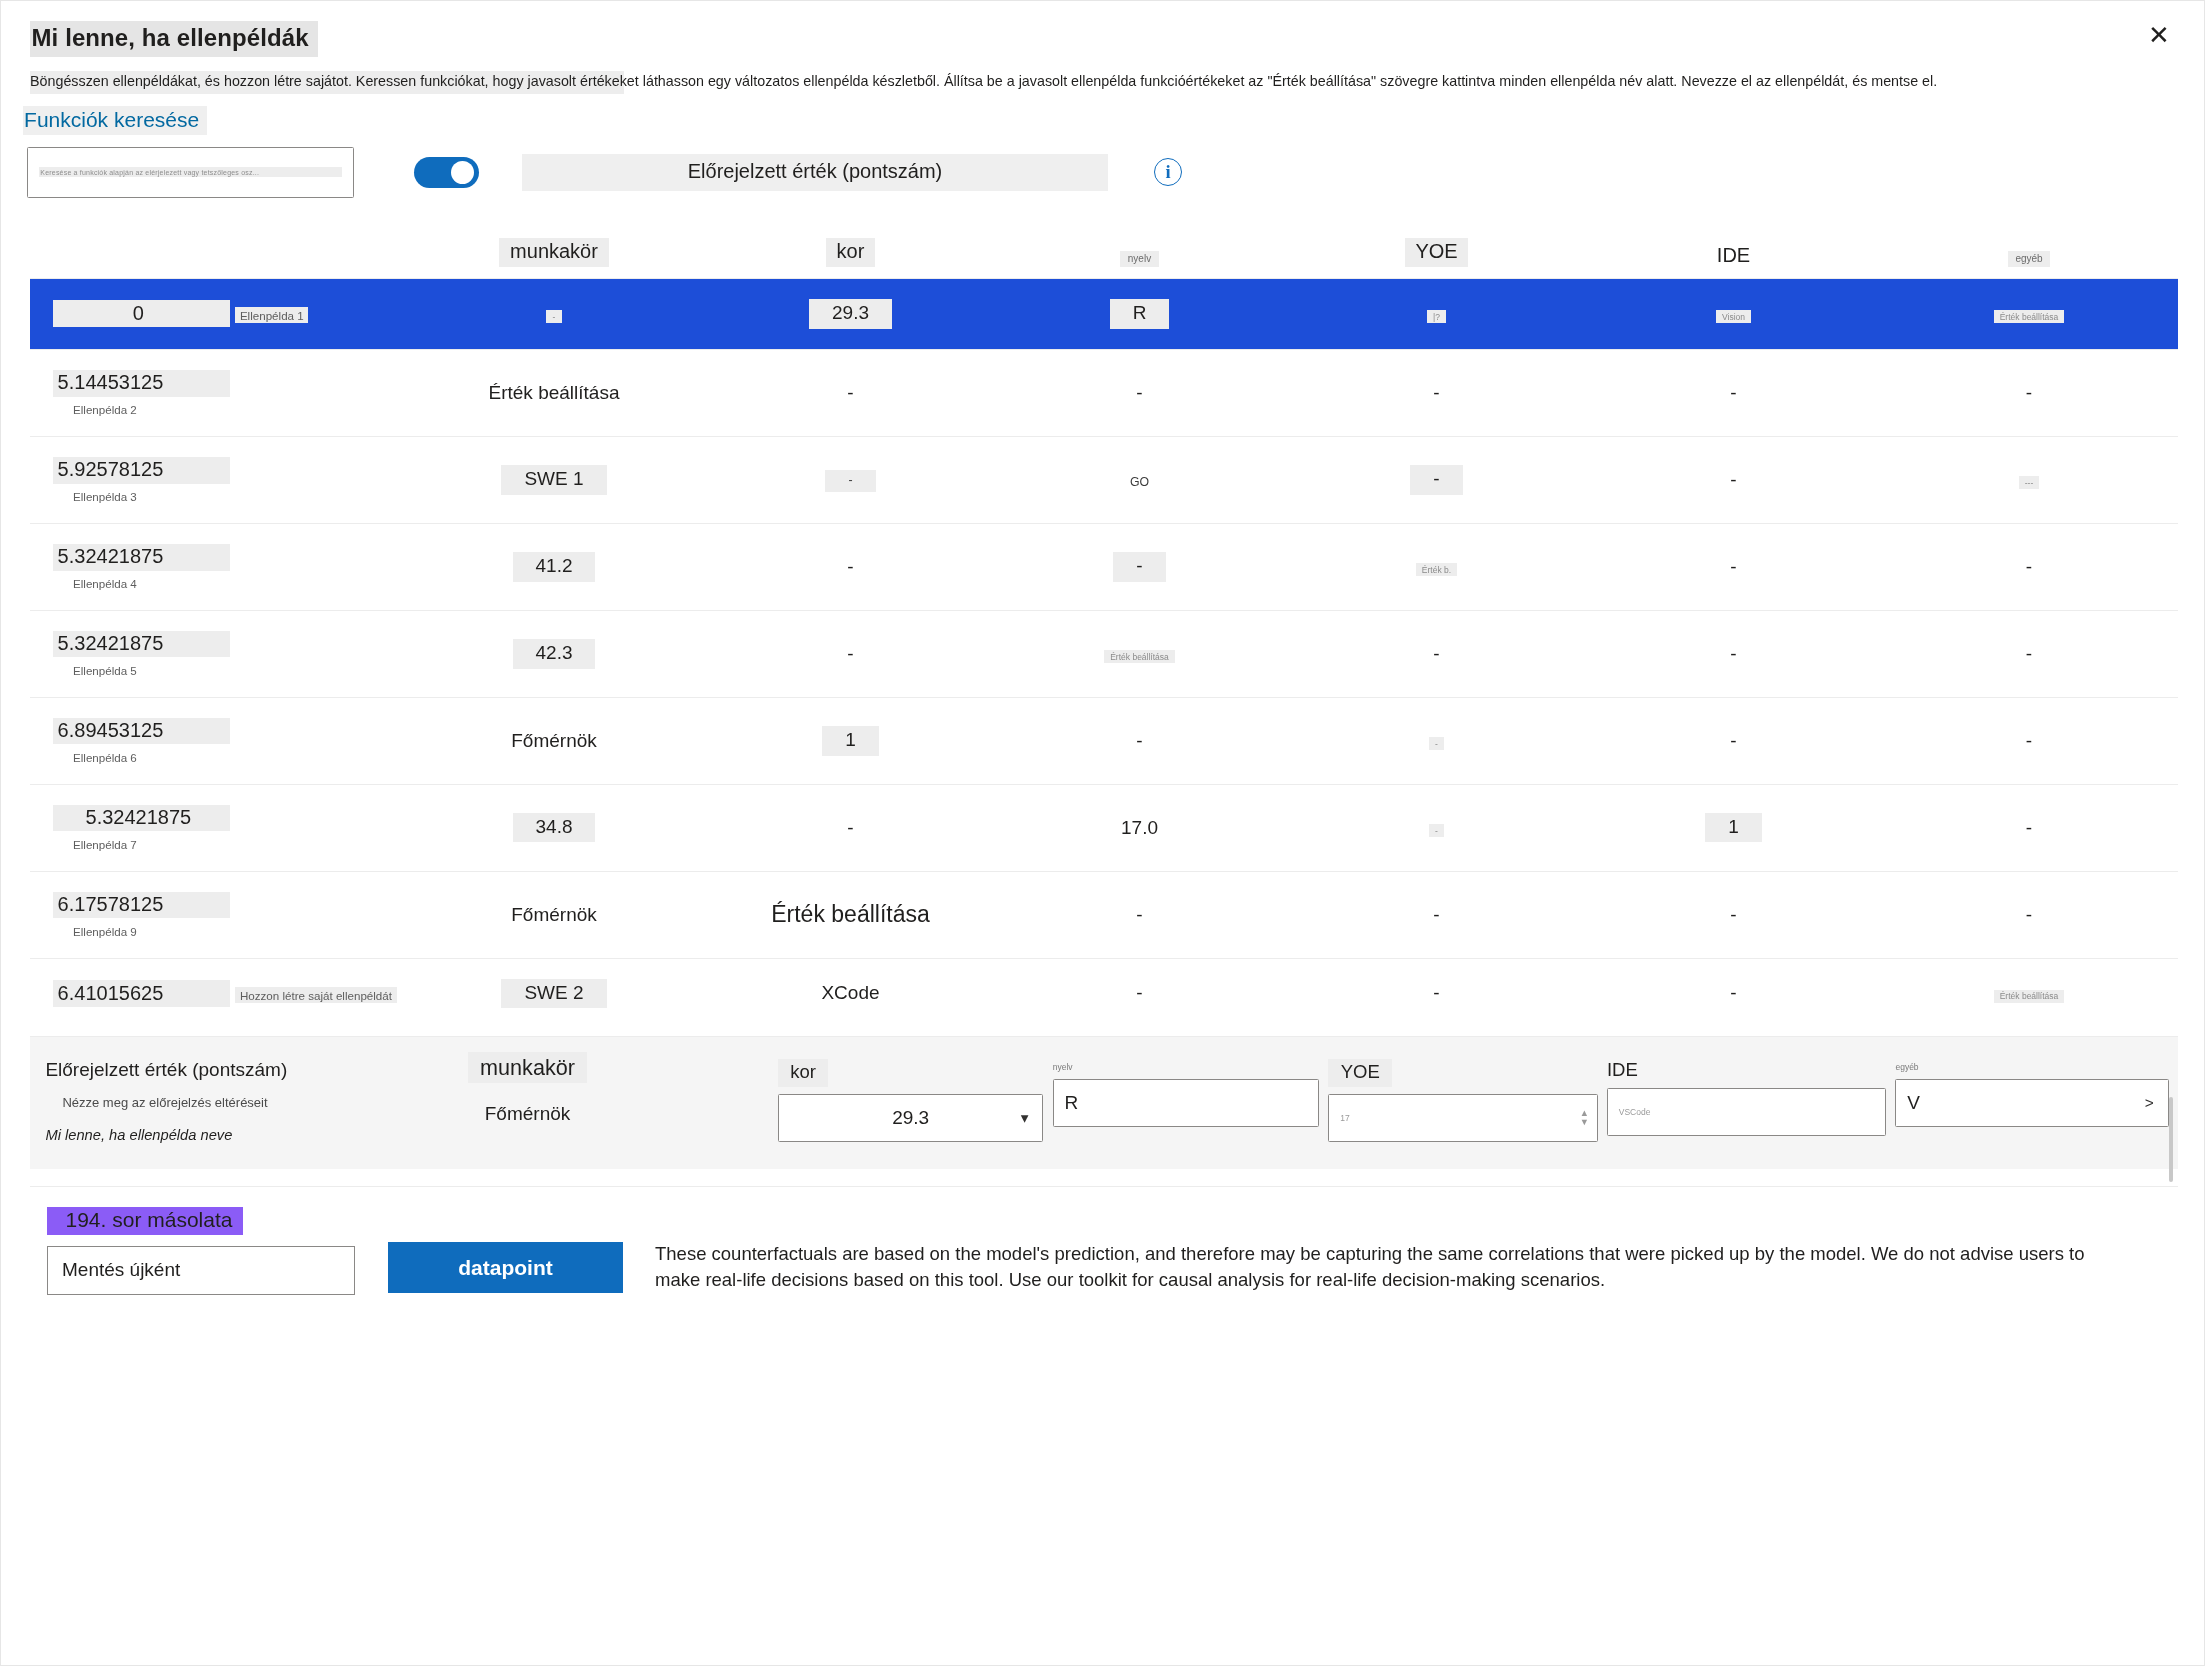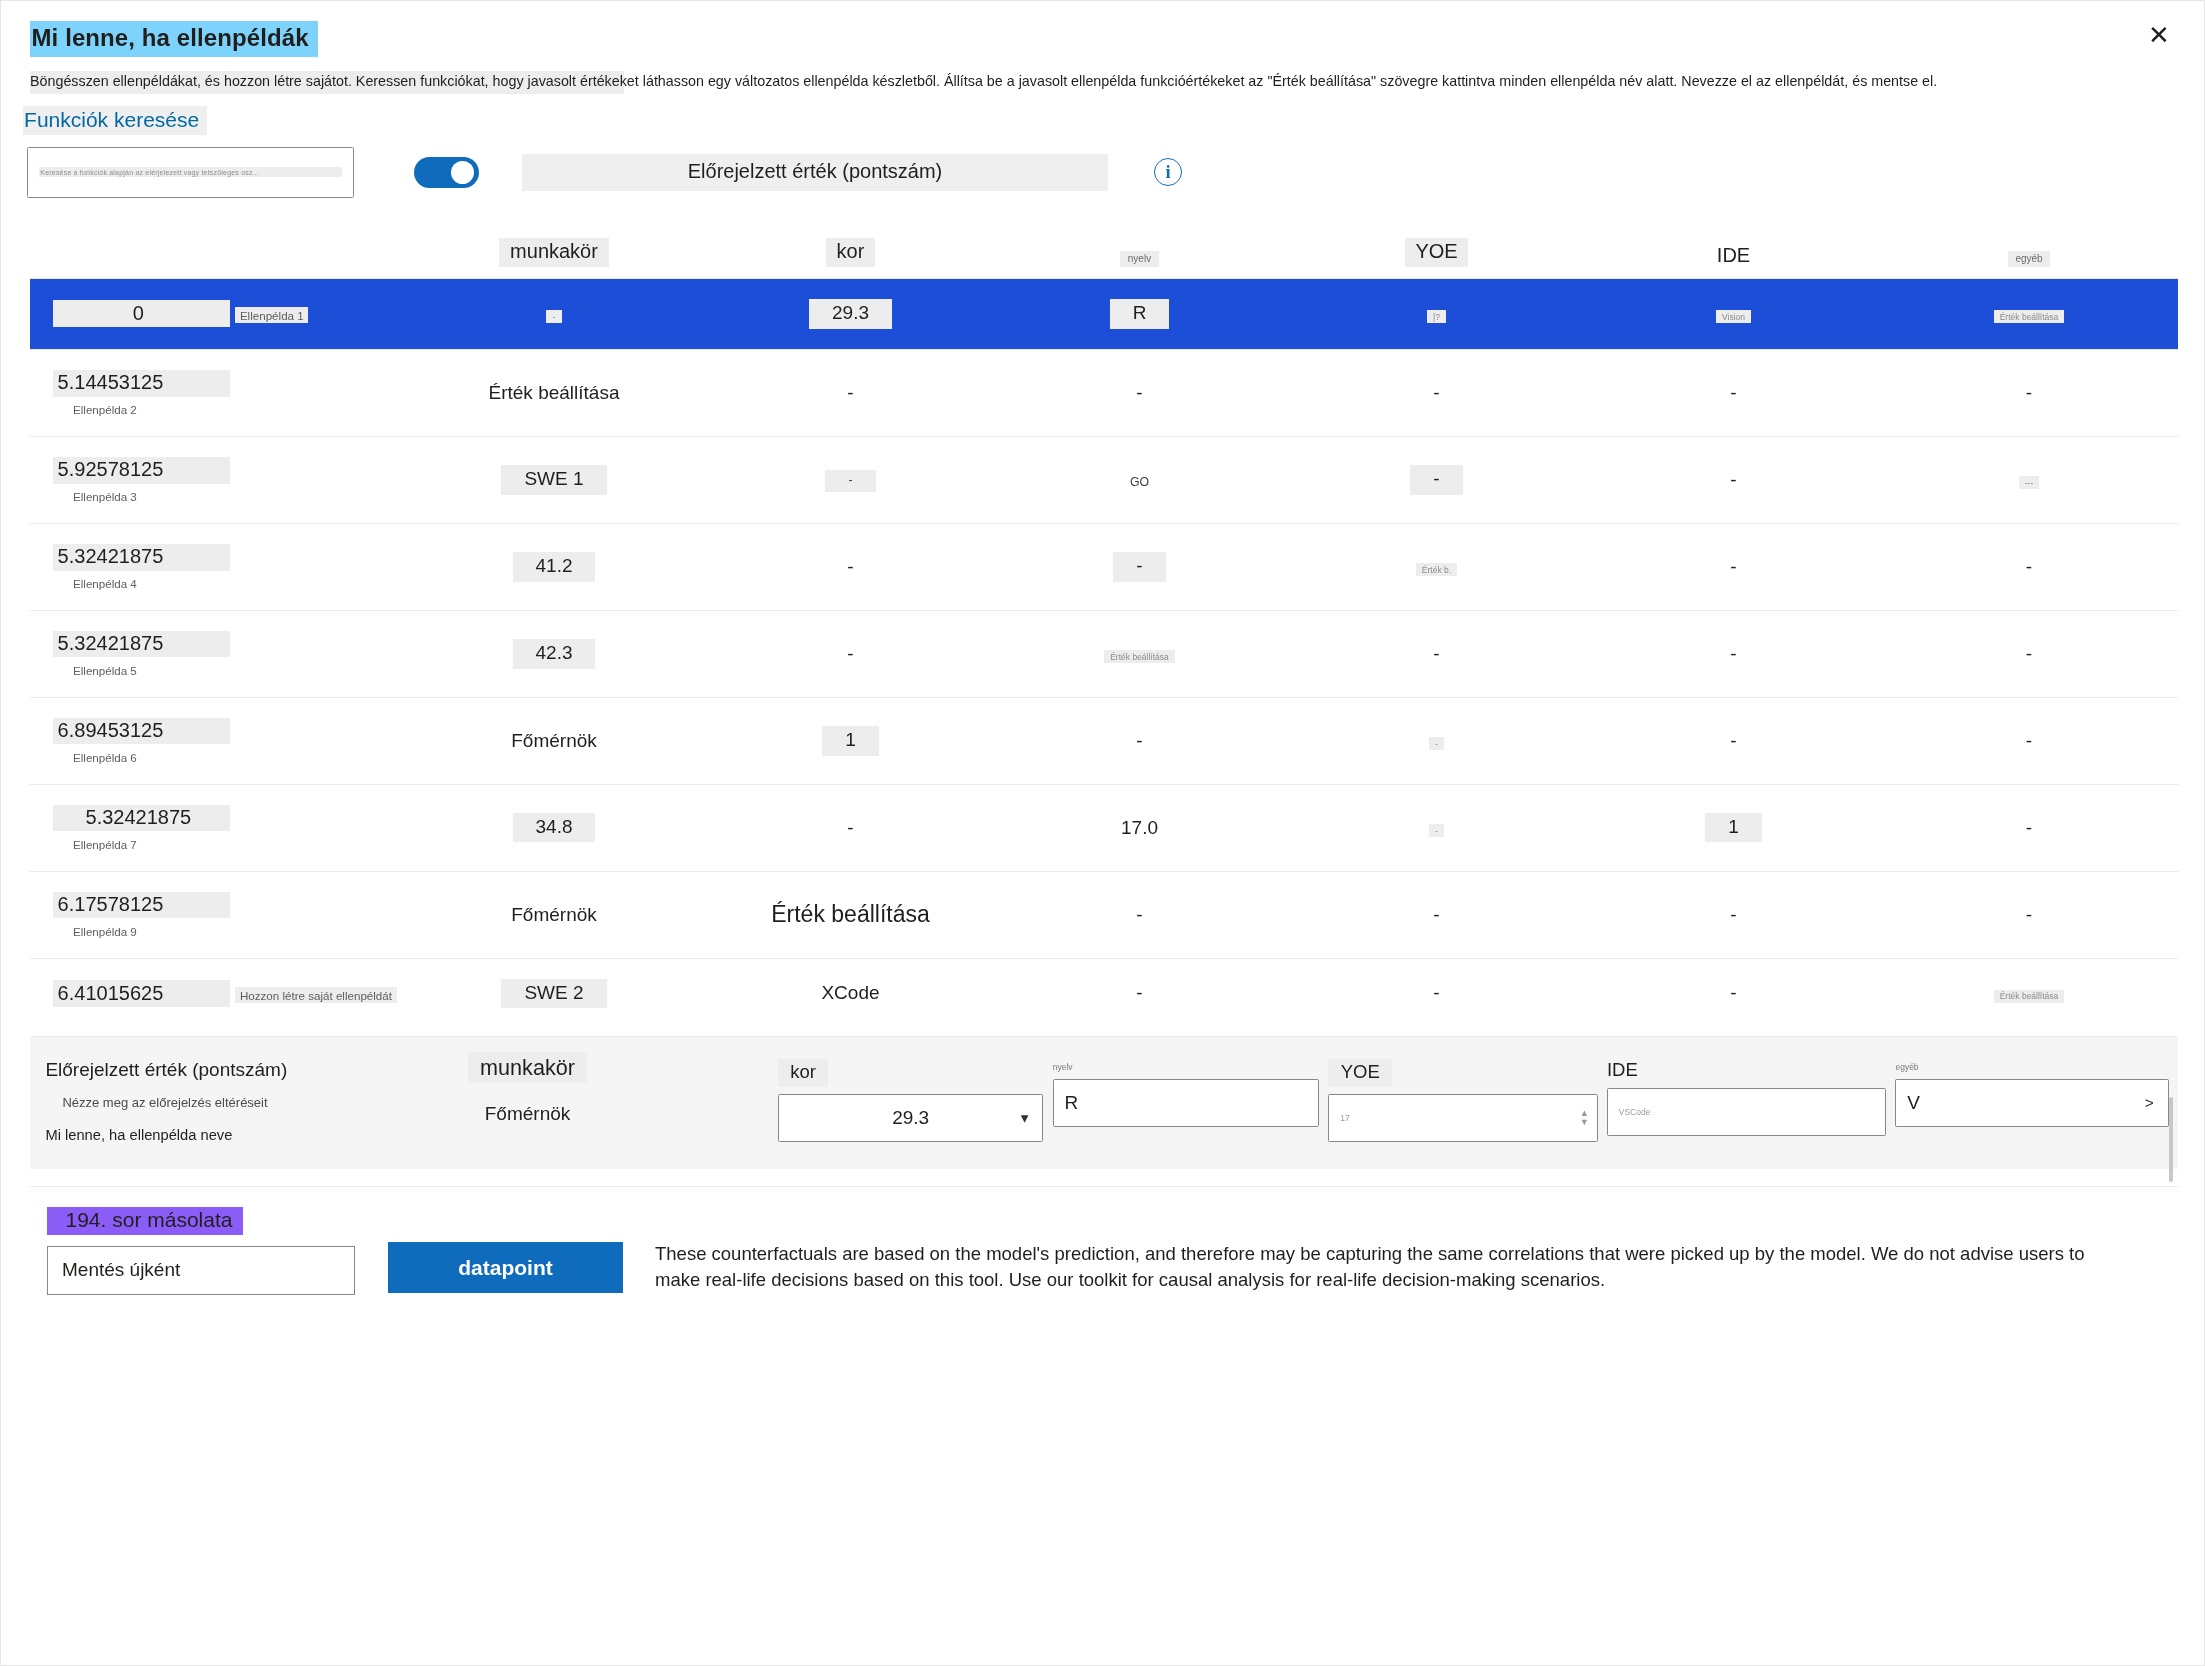--- a/index.html
+++ b/index.html
@@ -20,21 +20,21 @@
   
   .header {
     position: relative;
     padding: 20px 29px 0 29px;
   }
   .dlg-title {
     font-size: 24px;
     font-weight: 600;
     color: #201f1e;
     display: inline-block;
-    background: #7dd3fc;
+    background: #e5e5e5;
     padding: 3.1px 9.3px 4.6px 1.5px;
     letter-spacing: 0.1px;
   }
   .close-btn {
     position: absolute;
     top: 17px; right: 28px;
     width: 34px; height: 34px;
     display: flex; align-items: center; justify-content: center;
     font-size: 26px; line-height: 1;
     color: #201f1e;
@@ -184,21 +184,21 @@
     background: #f5f5f5;
     border-top: 0.8px solid #ececec;
     display: flex;
     align-items: flex-start;
     padding: 21.6px 0 26px 0;
     position: relative;
   }
   .ed-col-0 { width: 663px; padding-left: 15.4px; }
   .ed-title { font-size: 19px; color: #201f1e; }
   .ed-sub { font-size: 13px; color: #4b4b4b; margin: 14px 0 0 17px; }
-  .ed-name { font-size: 14.7px; color: #201f1e; margin: 17px 0 0 0; }
+  .ed-name { font-size: 14.7px; color: #201f1e; margin: 17px 0 0 0; font-style: italic; }
   .ed-job { position: absolute; left: 382px; top: 15.4px; width: 231px; text-align: center; }
   .ed-job .j1 { font-size: 21.6px; background: #ededed; padding: 2.3px 12.3px; display: inline-block; }
   .ed-job .j2 { font-size: 19px; margin-top: 20px; display: block; }
   .ed-field { margin-right: 9.3px; }
   .ed-lbl { font-size: 18.5px; color: #201f1e; margin-bottom: 7.7px; display: inline-block; }
   .ed-lbl.hl { background: #ededed; padding: 2.3px 12.3px 3.9px 12.3px; }
   .ed-lbl.tiny { font-size: 8.5px; color: #7a7a7a; }
   .inp {
     height: 48px;
     border: 0.8px solid #8a8886;

